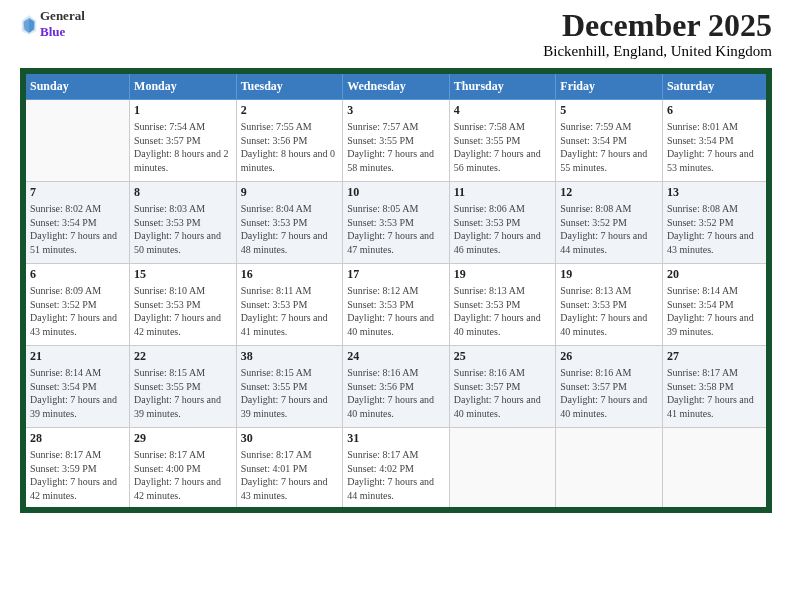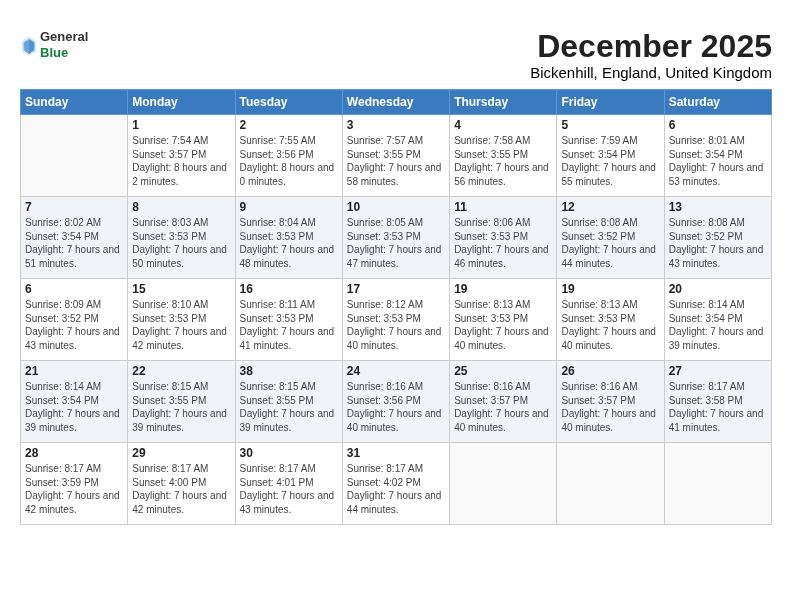--- a/index.html
+++ b/index.html
@@ -6,42 +6,43 @@
     body {
       width: 792px;
       height: 612px;
       font-family: Arial, sans-serif;
       background: #fff;
       overflow: hidden;
     }
     .page {
       width: 792px;
       height: 440px;
-      padding: 29px 20px 12px 20px;
+      padding: 8px 20px 12px 20px;
       display: flex;
       flex-direction: column;
+      font-family: Liberation Serif, serif;
     }
     .header {
       display: flex;
       align-items: flex-start;
       justify-content: space-between;
       margin-bottom: 8px;
     }
     .logo {
       display: flex;
       align-items: center;
       gap: 0px;
     }
     .logo-text {
       font-size: 13px;
       font-weight: bold;
       line-height: 1.2;
     }
     .logo-general { color: #333; }
-    .logo-blue { color: #15803d; }
+    .logo-blue { color: #6d28d9; }
     .logo-icon {
       width: 18px;
       height: 22px;
       margin-right: 2px;
     }
     .title-area {
       text-align: right;
     }
     .month-title {
       font-size: 32px;
@@ -49,21 +50,21 @@
       color: #222;
       line-height: 1.1;
       margin-left: 28px;
     }
     .location {
       font-size: 15px;
       color: #000000;
     }
     .calendar {
       flex: 1;
-      border: 1px solid #14532d;
+      border: 6px solid #14532d;
       border-collapse: collapse;
       width: 100%;
       table-layout: fixed;
     }
     .calendar th {
       background-color: #3a7abf;
       color: #fff;
       font-size: 12px;
       font-weight: bold;
       padding: 5px 4px;

